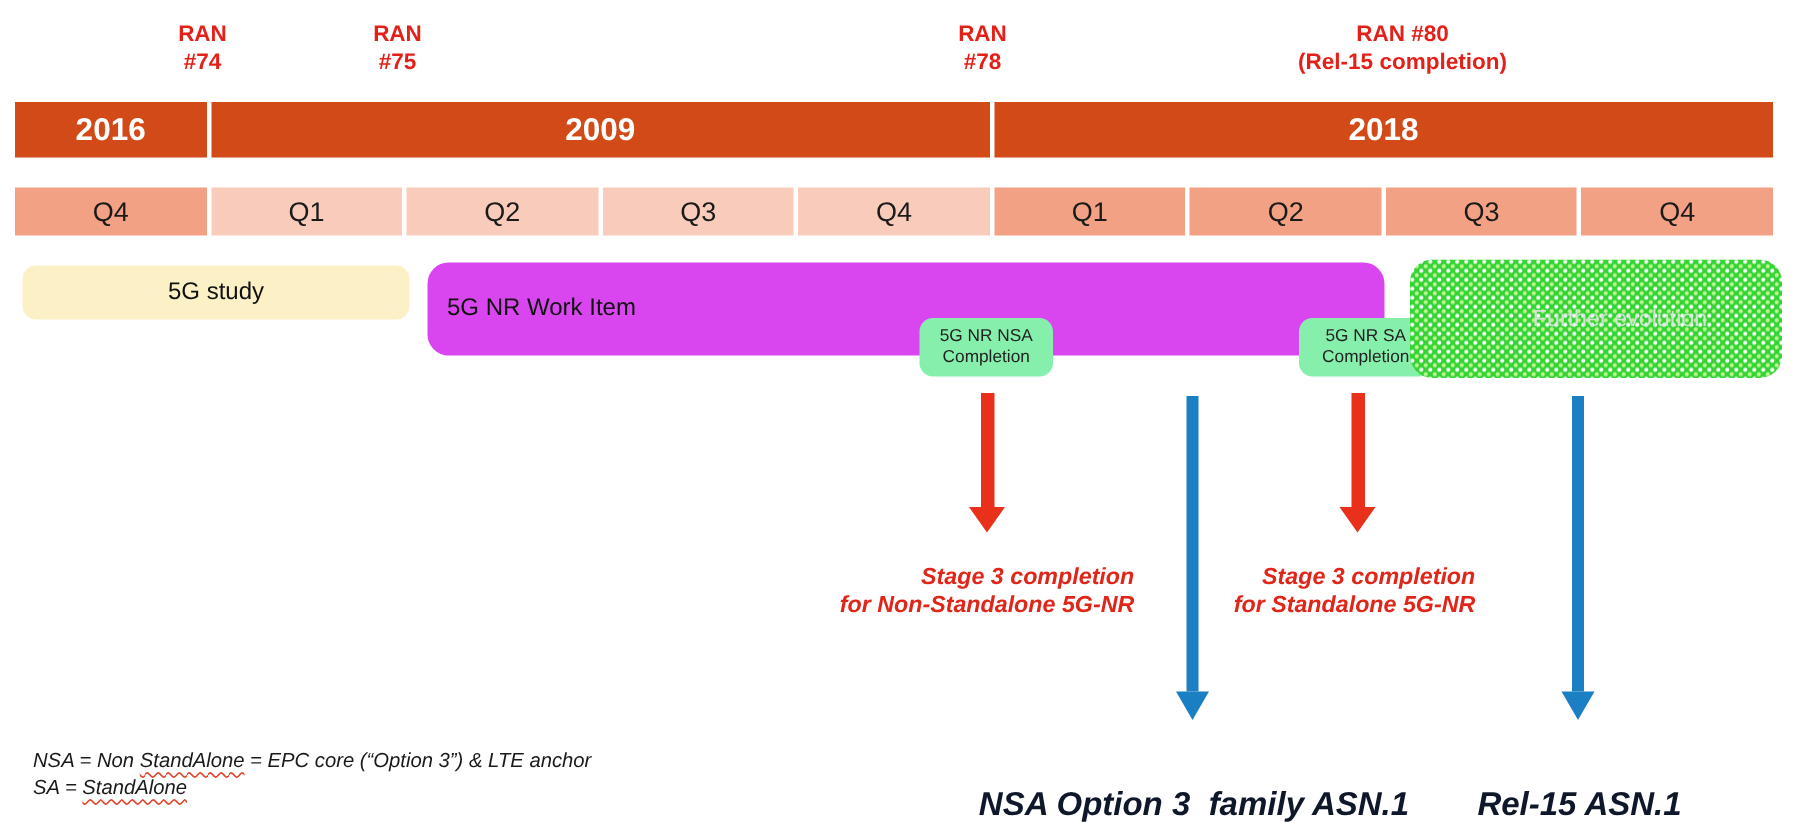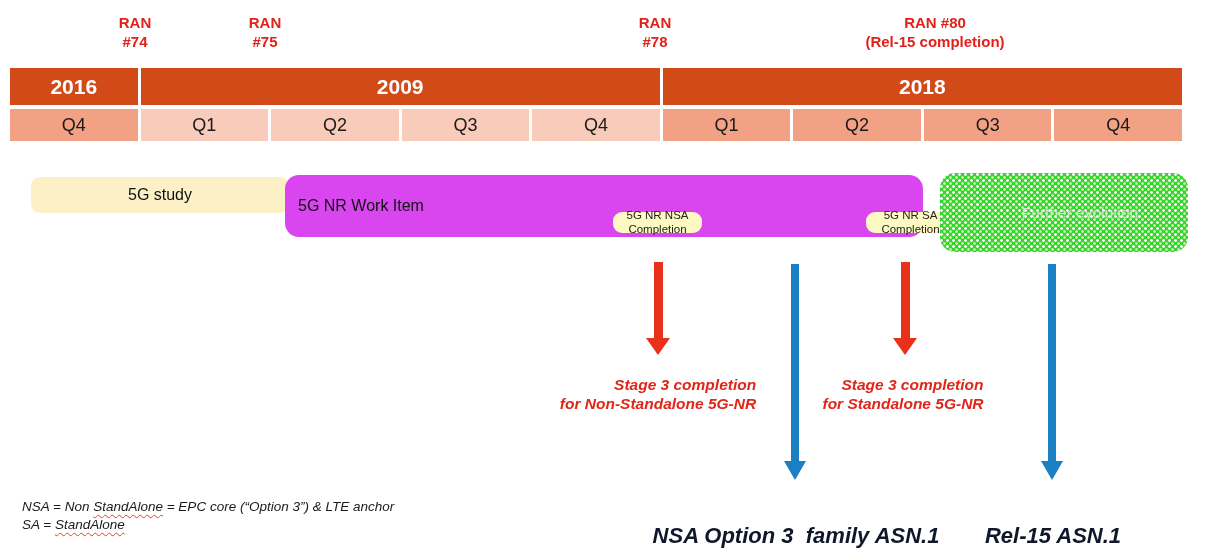--- a/index.html
+++ b/index.html
@@ -30,21 +30,21 @@
     position: absolute;
     left: 10px;
     top: 68px;
     width: 1172px;
   }
   .year-row {
     display: grid;
     grid-template-columns: repeat(9, 1fr);
     gap: 3px;
     height: 37px;
-    margin-bottom: 4px;
+    margin-bottom: 20px;
   }
   .year-cell {
     background: #d24a17;
     color: #ffffff;
     font-weight: bold;
     font-size: 21px;
     display: flex;
     align-items: center;
     justify-content: center;
   }
@@ -68,36 +68,36 @@
   .q-light { background: #f8cbbb; }
 
   
   .bar-study {
     position: absolute;
     left: 15px; top: 177px;
     width: 258px; height: 36px;
     background: #fbf0c6;
     border-radius: 9px;
     display: flex; align-items: center; justify-content: center;
-    font-size: 16px; color: #111; margin-left: 16px;
+    font-size: 16px; color: #111;
   }
   .bar-work {
     position: absolute;
     left: 285px; top: 175px;
     width: 638px; height: 62px;
     background: #d946ef;
     border-radius: 14px;
     display: flex; align-items: center;
     padding-left: 13px;
     font-size: 16px; color: #111;
   }
   .mini-label {
     position: absolute;
-    width: 89px; height: 21px;
-    background: #fef9c3;
+    width: 89px; height: 39px;
+    background: #86efac;
     border-radius: 9px;
     display: flex; align-items: center; justify-content: center;
     text-align: center;
     font-size: 11.5px; line-height: 13.5px; color: #222;
     white-space: pre-line;
   }
   .mini-nsa { left: 613px; top: 212px; }
   .mini-sa  { left: 866px; top: 212px; }
   .bar-further {
     position: absolute;

